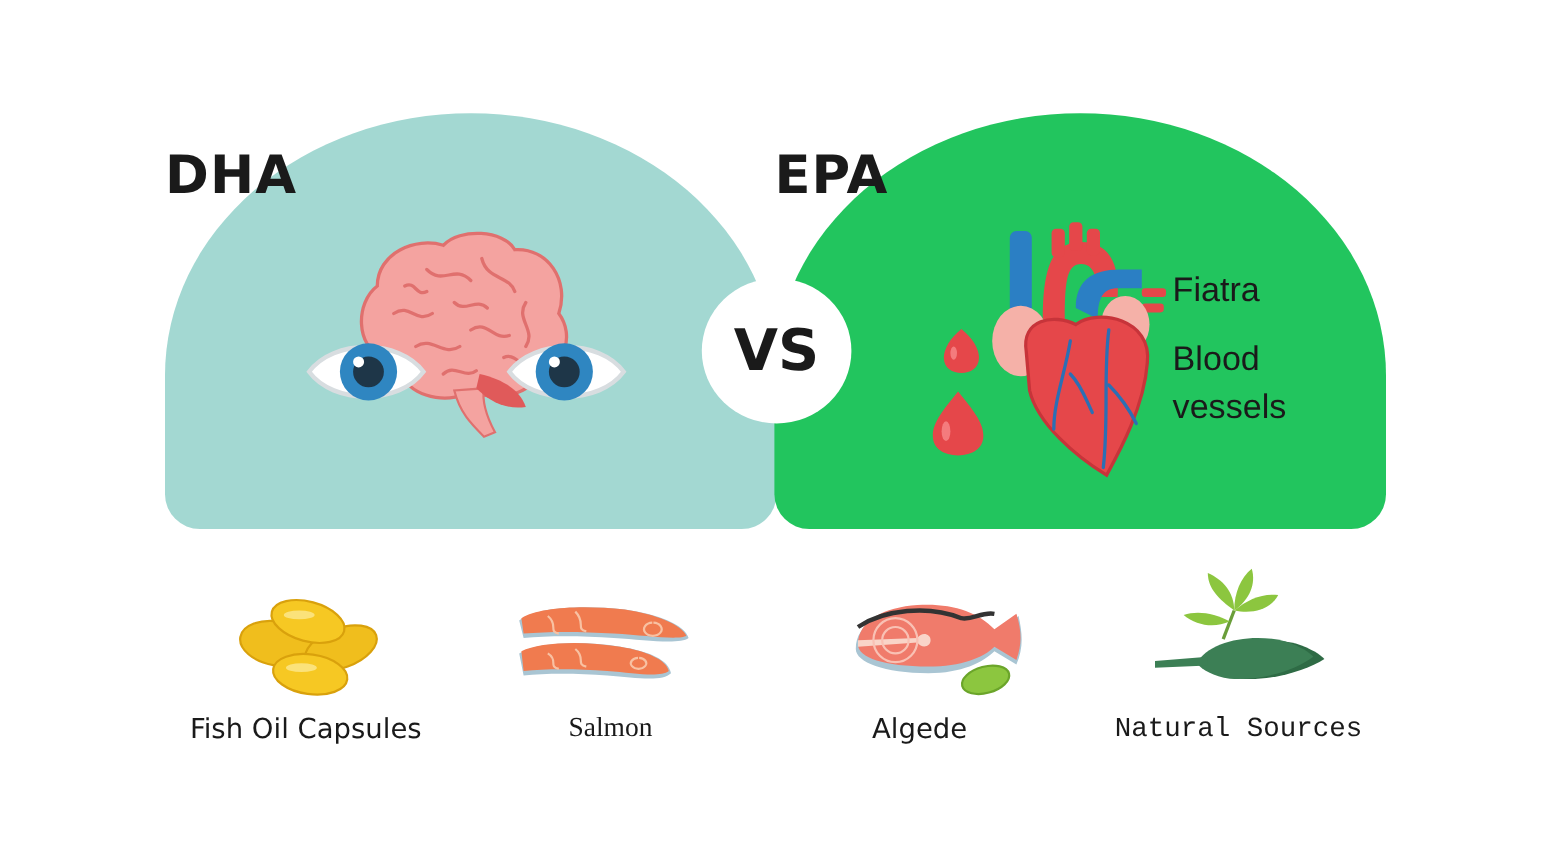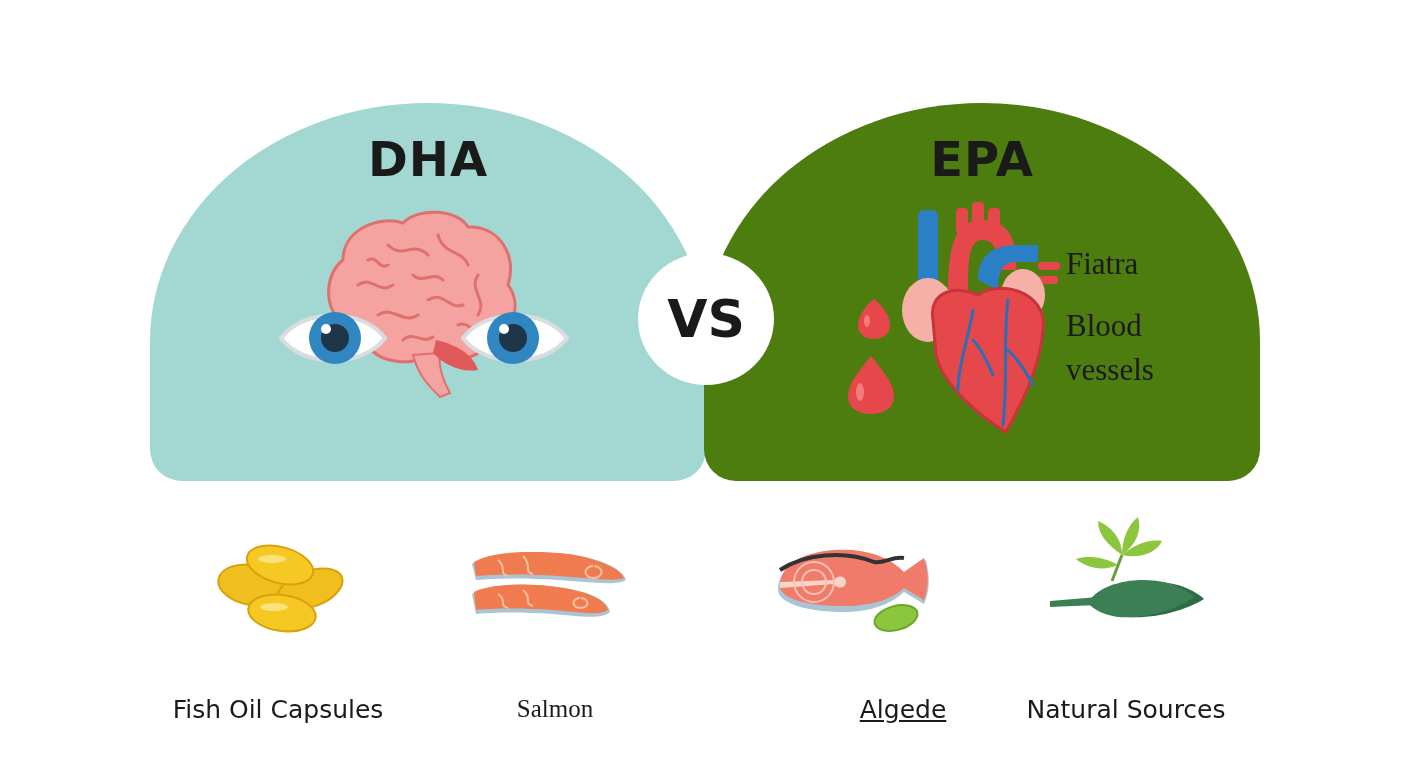--- a/index.html
+++ b/index.html
@@ -7,45 +7,44 @@
   body { position: relative; font-family: "DejaVu Sans", "Liberation Sans", sans-serif; color: #1a1a1a; }
 
   .panel { position: absolute; }
   .panel-left {
     left: 150px; top: 103px; width: 556px; height: 378px;
     background: #a3d8d2;
     border-radius: 280px 280px 32px 32px / 240px 240px 32px 32px;
   }
   .panel-right {
     left: 704px; top: 103px; width: 556px; height: 378px;
-    background: #4d7c0f;
+    background: #22c55e;
     border-radius: 280px 280px 32px 32px / 240px 240px 32px 32px;
   }
   .panel-title {
     position: absolute; top: 28px; left: 0; width: 100%;
-    text-align: center; font-size: 48px; font-weight: bold; letter-spacing: 1px;
+    font-size: 48px; font-weight: bold; letter-spacing: 1px;
     color: #1a1a1a;
   }
 
   .vs-badge {
     position: absolute; left: 638px; top: 253px; width: 136px; height: 132px;
     border-radius: 50%; background: #ffffff;
     display: flex; align-items: center; justify-content: center;
     font-size: 52px; font-weight: bold; color: #1a1a1a; text-align: center;
   }
 
   .illus { position: absolute; }
   .label-side {
     position: absolute; font-size: 31px; color: #1a1a1a; line-height: 1.05;
-    font-family: Liberation Serif, serif;
+    font-family: Liberation Sans, sans-serif;
   }
   .source-label {
     position: absolute; font-size: 25px; color: #1a1a1a; white-space: nowrap;
     transform: translateX(-50%);
-    margin-top: 47px;
   }
 </style>
 </head>
 <body>
 
 <div class="panel panel-left">
   <div class="panel-title">DHA</div>
 </div>
 
 <svg class="illus" style="left:318px;top:205px;" width="210" height="200" viewBox="0 0 210 200">
@@ -123,25 +122,25 @@
 
 <svg class="illus" style="left:774px;top:546px;" width="162" height="88" viewBox="0 0 162 88">
   <path d="M4 44 C4 56 30 66 70 66 C100 66 120 56 130 46 L150 58 C156 44 156 32 152 14 L130 30 C115 12 90 4 60 6 C30 8 4 20 4 44 Z" fill="#a9c5d3"></path>
   <path d="M6 40 C6 52 30 60 70 60 C100 60 120 52 130 42 L150 54 C155 40 155 28 150 12 L130 26 C115 10 90 2 60 4 C30 6 6 18 6 40 Z" fill="#f07b6b"></path>
   <path d="M6 24 C30 8 70 4 100 16 C110 18 118 10 130 12" fill="none" stroke="#333" stroke-width="4"></path>
   <path d="M6 36 L60 34 C64 28 72 30 72 36 C72 42 64 44 60 38 L6 42 Z" fill="#f9d4c8"></path>
   <circle cx="40" cy="36" r="20" fill="none" stroke="#f9c1b4" stroke-width="2"></circle>
   <circle cx="40" cy="36" r="12" fill="none" stroke="#f9c1b4" stroke-width="2"></circle>
   <ellipse cx="122" cy="72" rx="22" ry="12" transform="rotate(-15 122 72)" fill="#8cc63f" stroke="#6ba52a" stroke-width="2"></ellipse>
 </svg>
-<div class="source-label" style="left:903px;top:648px;text-decoration:underline;">Algede</div>
+<div class="source-label" style="left:836px;top:648px;">Algede</div>
 
 <svg class="illus" style="left:1048px;top:515px;" width="160" height="112" viewBox="0 0 160 112">
   <path d="M50 90 C60 70 100 62 130 70 C145 75 152 80 156 84 C140 94 110 104 80 102 C65 100 55 96 50 90 Z" fill="#2e6b45"></path>
   <path d="M40 88 C50 68 90 60 120 68 C135 73 142 78 146 82 C130 94 100 104 70 102 C55 100 45 94 40 88 Z" fill="#3c7f55"></path>
   <path d="M2 86 L50 82 L50 90 L2 92 Z" fill="#3c7f55"></path>
   <path d="M64 66 L74 40" stroke="#6a9e3a" stroke-width="3"></path>
   <path d="M74 40 C60 30 50 20 50 6 C64 12 74 24 74 40 Z" fill="#8cc63f"></path>
   <path d="M74 40 C74 24 80 10 90 2 C94 16 88 30 74 40 Z" fill="#8cc63f"></path>
   <path d="M74 40 C86 30 100 24 114 26 C108 38 92 44 74 40 Z" fill="#8cc63f"></path>
   <path d="M70 50 C56 42 40 40 28 44 C40 54 56 56 70 50 Z" fill="#8cc63f"></path>
 </svg>
-<div class="source-label" style="left:1126px;top:648px;">Natural Sources</div>
+<div class="source-label" style="left:1126px;top:648px;font-family:Liberation Mono, monospace;">Natural Sources</div>
 
 </body></html>

